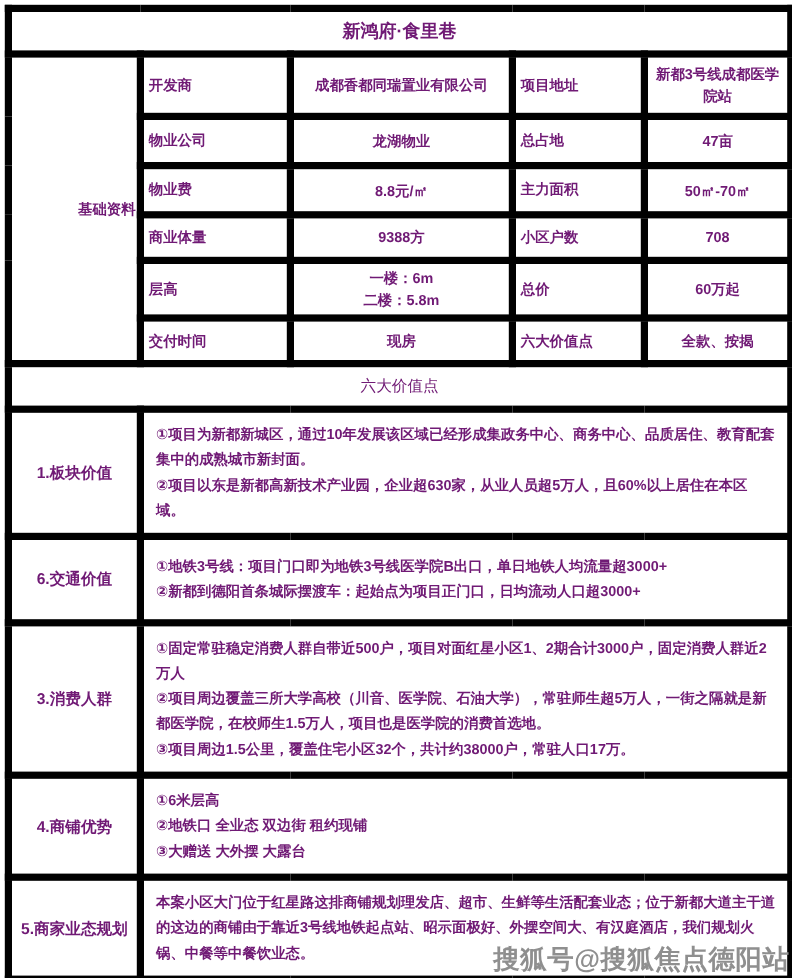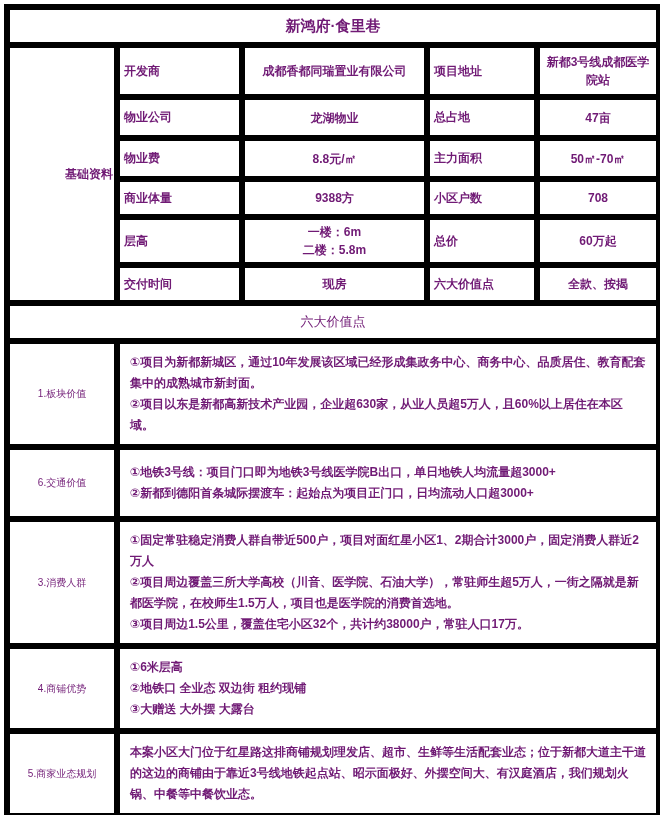--- a/index.html
+++ b/index.html
@@ -52,22 +52,22 @@
     line-height: 1.5;
   }
   .vp-header-cell {
     text-align: center;
     font-weight: normal;
     font-size: 13px;
     height: 30px;
   }
   .vp-label-cell {
     text-align: center;
-    font-weight: normal;
-    font-size: 10px;
+    font-weight: bold;
+    font-size: 13px;
     padding: 2px 3px;
   }
   .vp-content-cell {
     text-align: left;
     font-weight: bold;
     font-size: 12px;
     padding: 8px 10px;
     line-height: 1.75;
     white-space: pre-line;
   }
@@ -169,13 +169,14 @@
       <td class="vp-label-cell">5.商家业态规划</td>
       <td colspan="4" class="vp-content-cell">本案小区大门位于红星路这排商铺规划理发店、超市、生鲜等生活配套业态；位于新都大道主干道的这边的商铺由于靠近3号线地铁起点站、昭示面极好、外摆空间大、有汉庭酒店，我们规划火锅、中餐等中餐饮业态。</td>
     </tr>
     <tr style="height:78px">
       <td class="vp-label-cell">6.统一商管</td>
       <td colspan="4" class="vp-content-cell">采用商管公司统一招商，统一运营，统一管理，统一布局，统一服务 运营模式将为后续的运营管理打下良好的基础，从而为商户业主提供一个长期的创富平台和更好投资经营保障。</td>
     </tr>
   </tbody>
     </table>
 
+  <div class="watermark">搜狐号@搜狐焦点德阳站</div>
 </div>
 
 </body></html>

